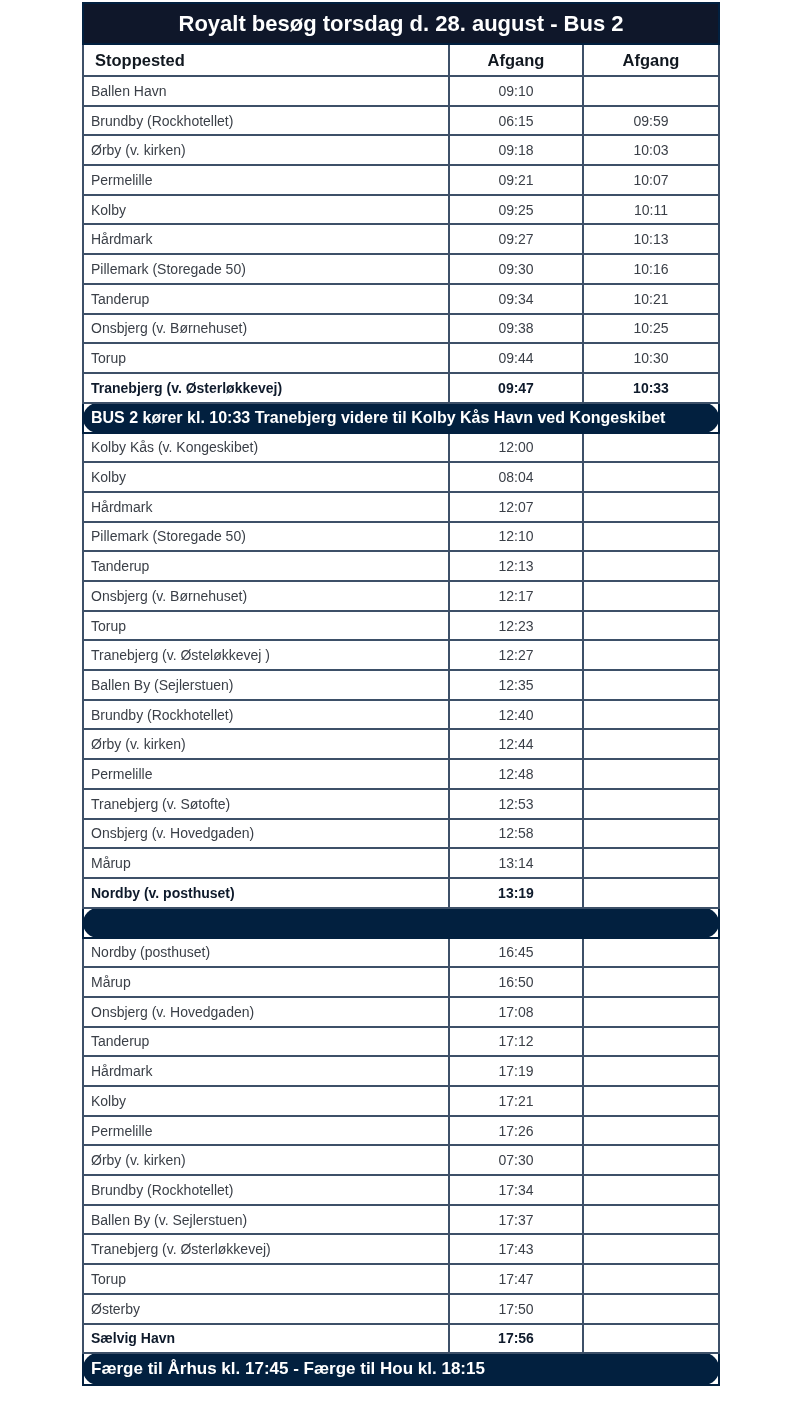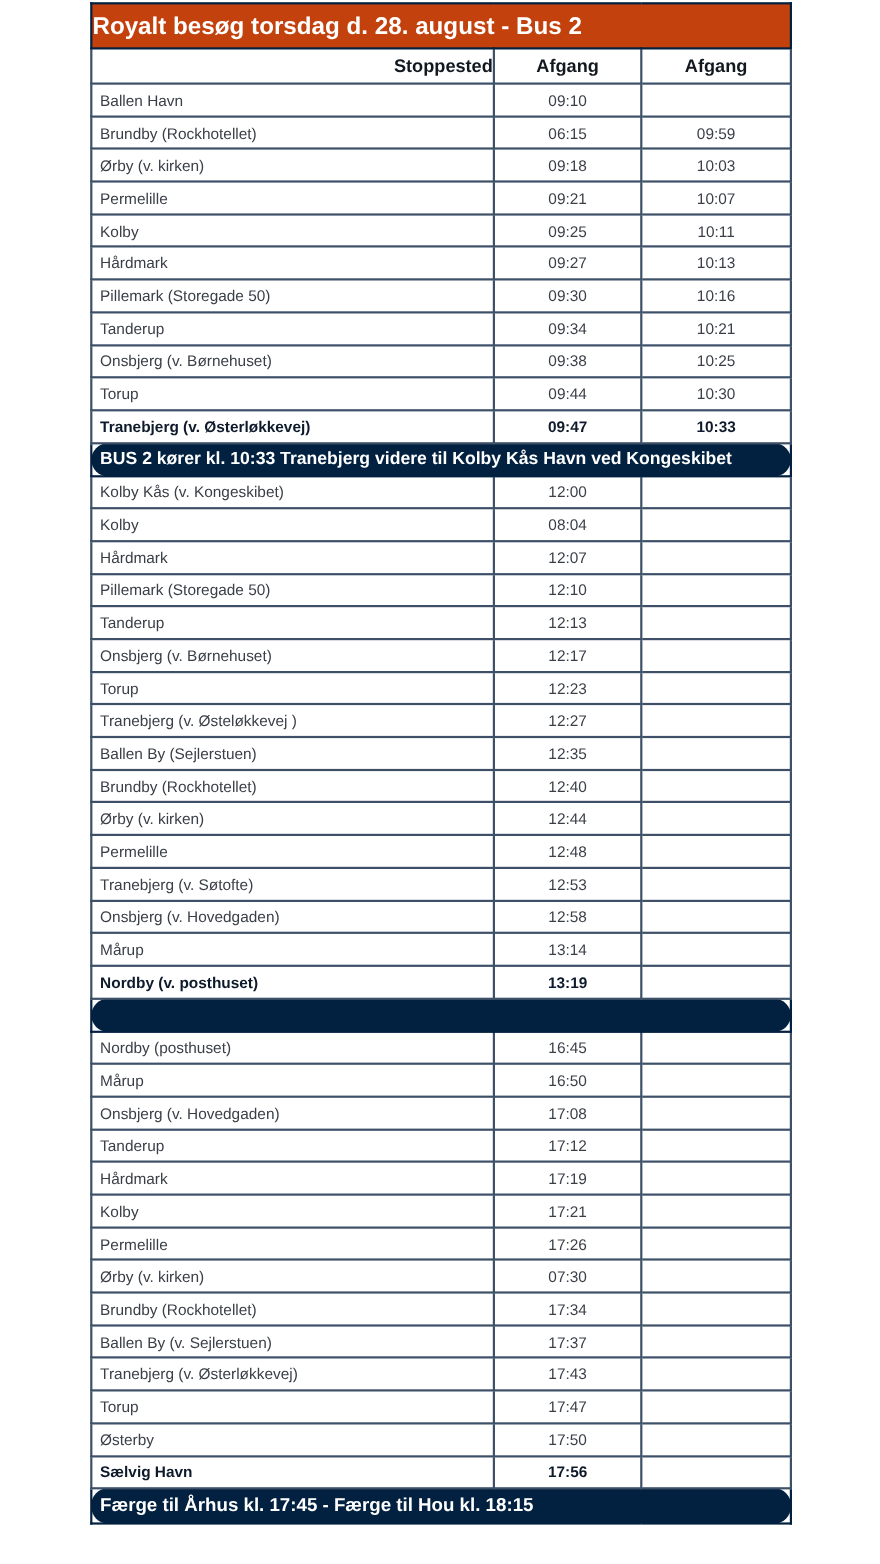--- a/index.html
+++ b/index.html
@@ -5,23 +5,23 @@
   html, body { margin: 0; padding: 0; background: #ffffff; }
   body { width: 800px; height: 1422px; position: relative; font-family: "Liberation Sans", sans-serif; }
   .sheet { position: absolute; left: 82px; top: 2px; width: 636px; }
   table { border-collapse: collapse; width: 636px; table-layout: fixed; }
   col.c1 { width: 366px; }
   col.c2 { width: 134px; }
   col.c3 { width: 136px; }
   td, th { border: 2px solid #3d5068; padding: 0; height: 27.7px; font-size: 14px; color: #3a3f47; }
   td.stop { padding-left: 7px; text-align: left; border-radius: 11px; }
   td.time { text-align: center; }
-  tr.title-row td { background: #c2410c; color: #ffffff; font-size: 22px; font-weight: bold; text-align: left; height: 39px; border-color: #02203f; }
+  tr.title-row td { background: #0f172a; color: #ffffff; font-size: 22px; font-weight: bold; text-align: center; height: 39px; border-color: #02203f; }
   tr.head-row th { font-size: 16.5px; font-weight: bold; color: #111820; height: 30px; }
-  tr.head-row th.stop { text-align: right; padding-left: 21px; }
+  tr.head-row th.stop { text-align: left; padding-left: 11px; }
   tr.head-row th.time { text-align: center; }
   tr.bold td { font-weight: bold; color: #0e1a2b; }
   tr.band td { background: #02203f; color: #ffffff; font-size: 16px; font-weight: bold; padding-left: 7px; height: 28px; border-color: #02203f; border-radius: 15px; }
   tr.band.tall td { height: 30px; font-size: 17px; }
 </style>
 </head>
 <body>
 
 <div class="sheet">
   <table>

